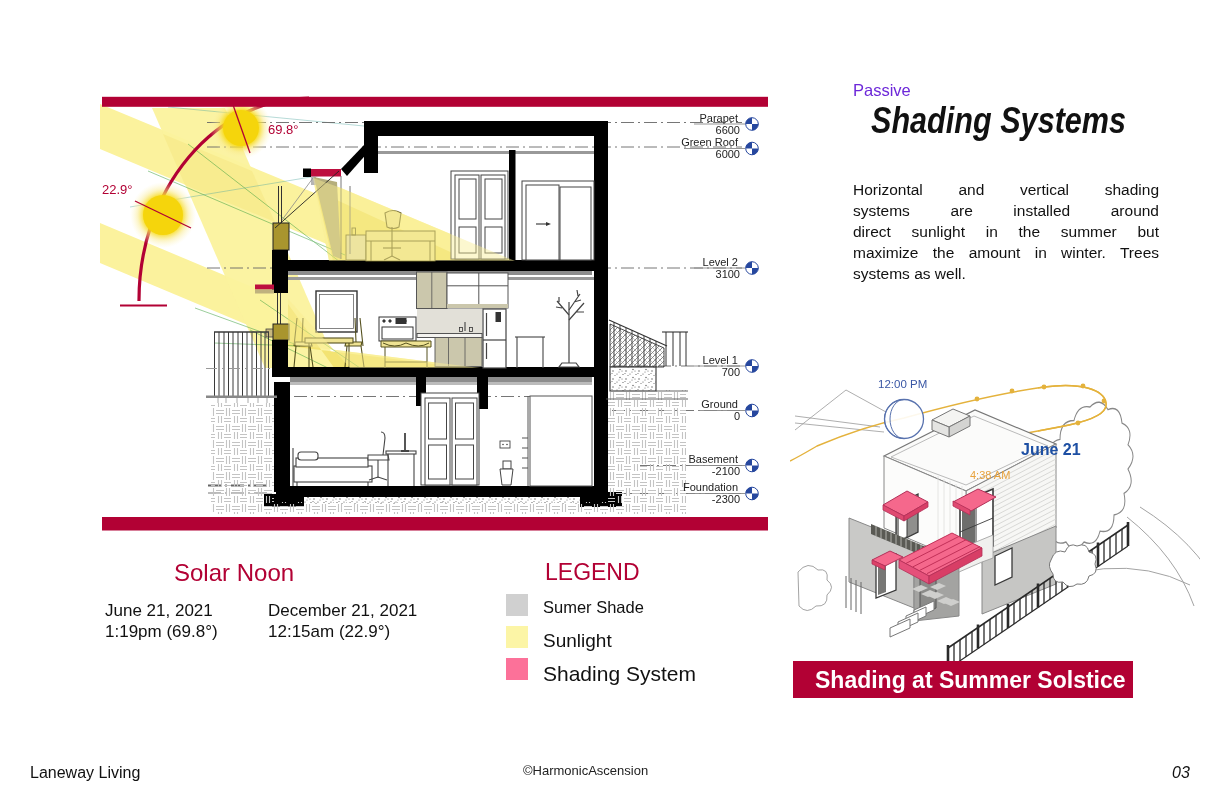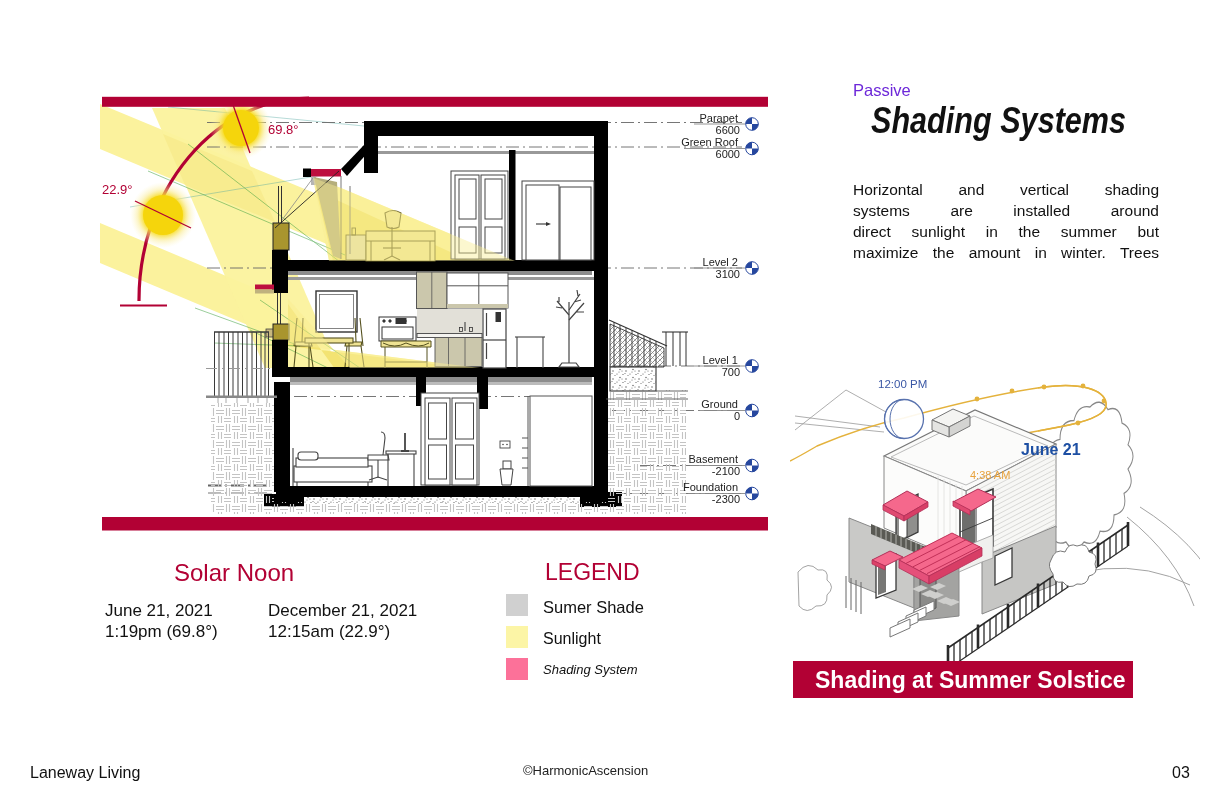--- a/index.html
+++ b/index.html
@@ -456,31 +456,32 @@
 
 <div class="abs" style="left:105px;top:600px;font-size:17px;color:#111;line-height:21px;">June 21, 2021<br>1:19pm (69.8°)</div>
 <div class="abs" style="left:268px;top:600px;font-size:17px;color:#111;line-height:21px;">December 21, 2021<br>12:15am (22.9°)</div>
 
 <div class="abs maroon" style="left:545px;top:559px;font-size:23px;">LEGEND</div>
 
 <div class="abs" style="left:506px;top:594px;width:22px;height:22px;background:#D0D0D0;"></div>
 <div class="abs" style="left:506px;top:626px;width:22px;height:22px;background:#FCF5A6;"></div>
 <div class="abs" style="left:506px;top:658px;width:22px;height:22px;background:#FC7199;"></div>
 <div class="abs" style="left:543px;top:598px;font-size:16.5px;color:#111;">Sumer Shade</div>
-<div class="abs" style="left:543px;top:630px;font-size:16px;color:#111;">Sunlight</div>
-<div class="abs" style="left:543px;top:662px;font-size:13px;color:#111;font-style:italic;">Shading System</div>
+<div class="abs" style="left:543px;top:630px;font-size:19px;color:#111;">Sunlight</div>
+<div class="abs" style="left:543px;top:662px;font-size:21px;color:#111;">Shading System</div>
 
 <div class="abs" style="left:853px;top:81px;font-size:16.5px;color:#6d28d9;">Passive</div>
 <div class="abs" style="left:871px;top:100px;font-size:36px;font-weight:bold;font-style:italic;color:#111;transform:scaleX(0.85);transform-origin:0 0;white-space:nowrap;">Shading Systems</div>
 
 <div class="abs" style="left:853px;top:179px;width:306px;font-size:15.5px;color:#111;line-height:21px;">
 <div class="jl">Horizontal and vertical shading</div>
 <div class="jl">systems are installed around</div>
 <div class="jl">direct sunlight in the summer but</div>
 <div class="jl">maximize the amount in winter. Trees</div>
+<div>systems as well.</div>
 </div>
 
 <svg class="abs" style="left:790px;top:362px;" width="410" height="300" viewBox="790 362 410 300">
 <defs>
       <clipPath id="loopclip">
         <rect x="1038" y="370" width="95" height="68"></rect>
       </clipPath>
     </defs>
 
 <g stroke="#999" stroke-width="0.8" fill="none">
@@ -681,13 +682,13 @@
 
 <text x="970" y="479" font-size="11" fill="#E8A23C">4:38 AM</text>
 </svg>
 
 <div class="abs" style="left:793px;top:661px;width:340px;height:37px;background:#B20134;font-weight:bold;">
 <div style="position:absolute;left:22px;top:6px;font-size:23px;color:#fff;">Shading at Summer Solstice</div>
 </div>
 
 <div class="abs" style="left:30px;top:764px;font-size:16px;color:#111;">Laneway Living</div>
 <div class="abs" style="left:523px;top:763px;font-size:13px;color:#222;">©HarmonicAscension</div>
-<div class="abs" style="left:1172px;top:764px;font-size:16px;color:#111;">03</div>
+<div class="abs" style="left:1172px;top:764px;font-size:16px;color:#111;font-style:italic;">03</div>
 
 </body></html>

